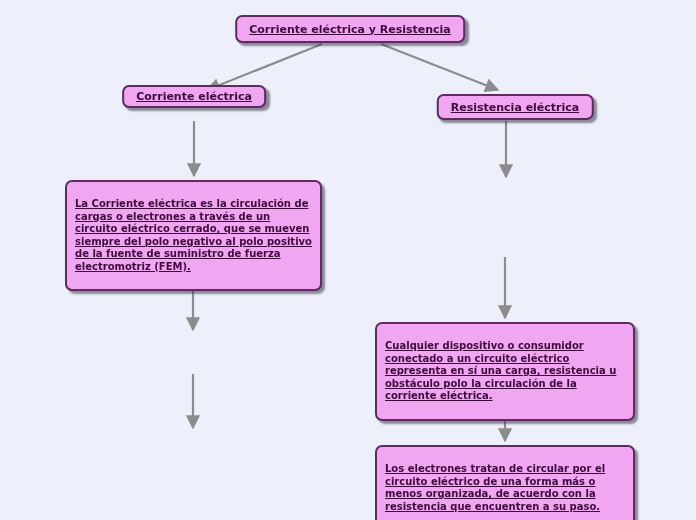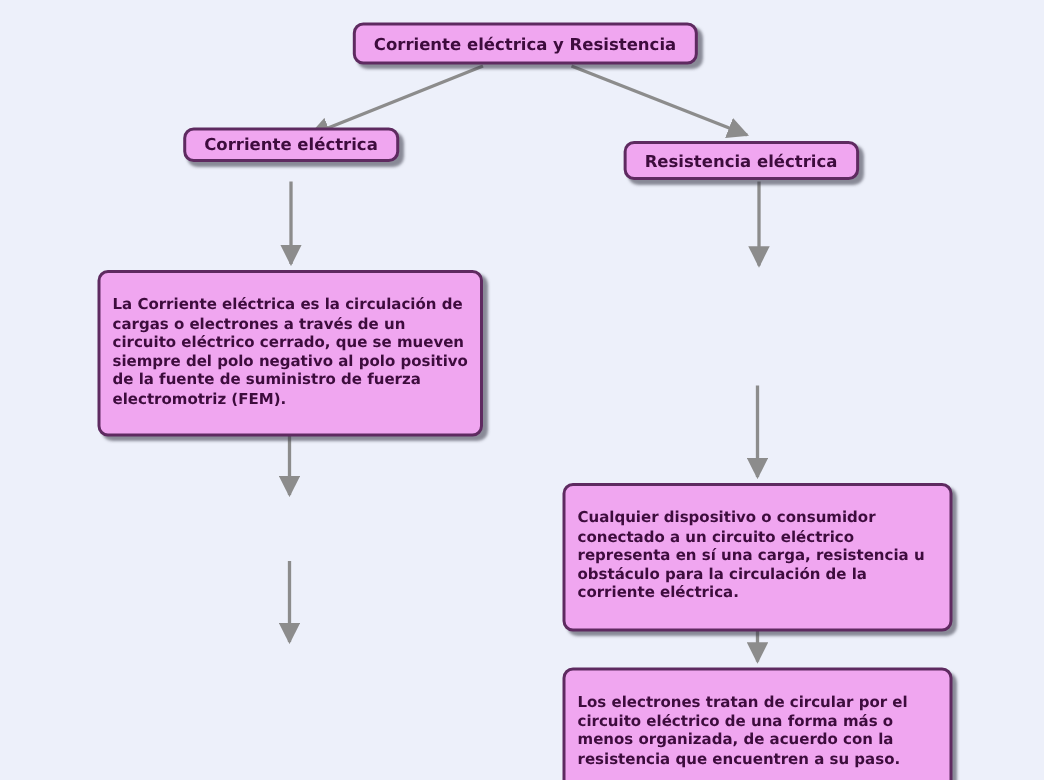--- a/index.html
+++ b/index.html
@@ -32,20 +32,21 @@
   }
   .node{
     position:absolute;
     box-sizing:border-box;
     background:var(--node-fill);
     border:2px solid var(--node-border);
     border-radius:7px;
     color:var(--node-text);
     font-weight:bold;
     box-shadow:3px 3px 2px rgba(55,55,70,0.55);
+    text-decoration:underline;
   }
   .node.heading{
     display:flex;
     align-items:center;
     justify-content:center;
     white-space:nowrap;
     font-size:11px;
     padding:0 12px;
     transform:translateX(-50%);
   }
@@ -73,24 +74,24 @@
     <line x1="193" y1="270" x2="193" y2="330" marker-end="url(#ah)" style="stroke: rgb(140, 140, 140);"></line>
     <line x1="505" y1="257" x2="505" y2="318" marker-end="url(#ah)" style="stroke: rgb(140, 140, 140);"></line>
     <line x1="193" y1="374" x2="193" y2="428" marker-end="url(#ah)" style="stroke: rgb(140, 140, 140);"></line>
     <line x1="505" y1="385" x2="505" y2="441" marker-end="url(#ah)" style="stroke: rgb(140, 140, 140);"></line>
   </svg>
 
   <div class="node heading" style="left:350px;top:15px;height:28px;">Corriente eléctrica y Resistencia</div>
 
   <div class="node heading" style="left:194px;top:85px;height:23px;">Corriente eléctrica</div>
 
-  <div class="node heading" style="left:494px;top:94px;height:26px;">Resistencia eléctrica</div>
+  <div class="node heading" style="left:515px;top:94px;height:26px;">Resistencia eléctrica</div>
 
   <div class="node body" style="left:65px;top:180px;width:257px;min-height:89px;">La Corriente eléctrica es la circulación de cargas o electrones a través de un circuito eléctrico cerrado, que se mueven siempre del polo negativo al polo positivo de la fuente de suministro de fuerza electromotriz (FEM).</div>
 
 
 
 
-  <div class="node body" style="left:375px;top:322px;width:260px;min-height:62px;">Cualquier dispositivo o consumidor conectado a un circuito eléctrico representa en sí una carga, resistencia u obstáculo para la circulación de la corriente eléctrica.</div>
+  <div class="node body" style="left:375px;top:322px;width:260px;min-height:62px;">Cualquier dispositivo o consumidor conectado a un circuito eléctrico representa en sí una carga, resistencia u obstáculo polo la circulación de la corriente eléctrica.</div>
 
   <div class="node body" style="left:375px;top:445px;width:260px;min-height:66px;">Los electrones tratan de circular por el circuito eléctrico de una forma más o menos organizada, de acuerdo con la resistencia que encuentren a su paso.</div>
 
 </div>
 
 </body></html>

